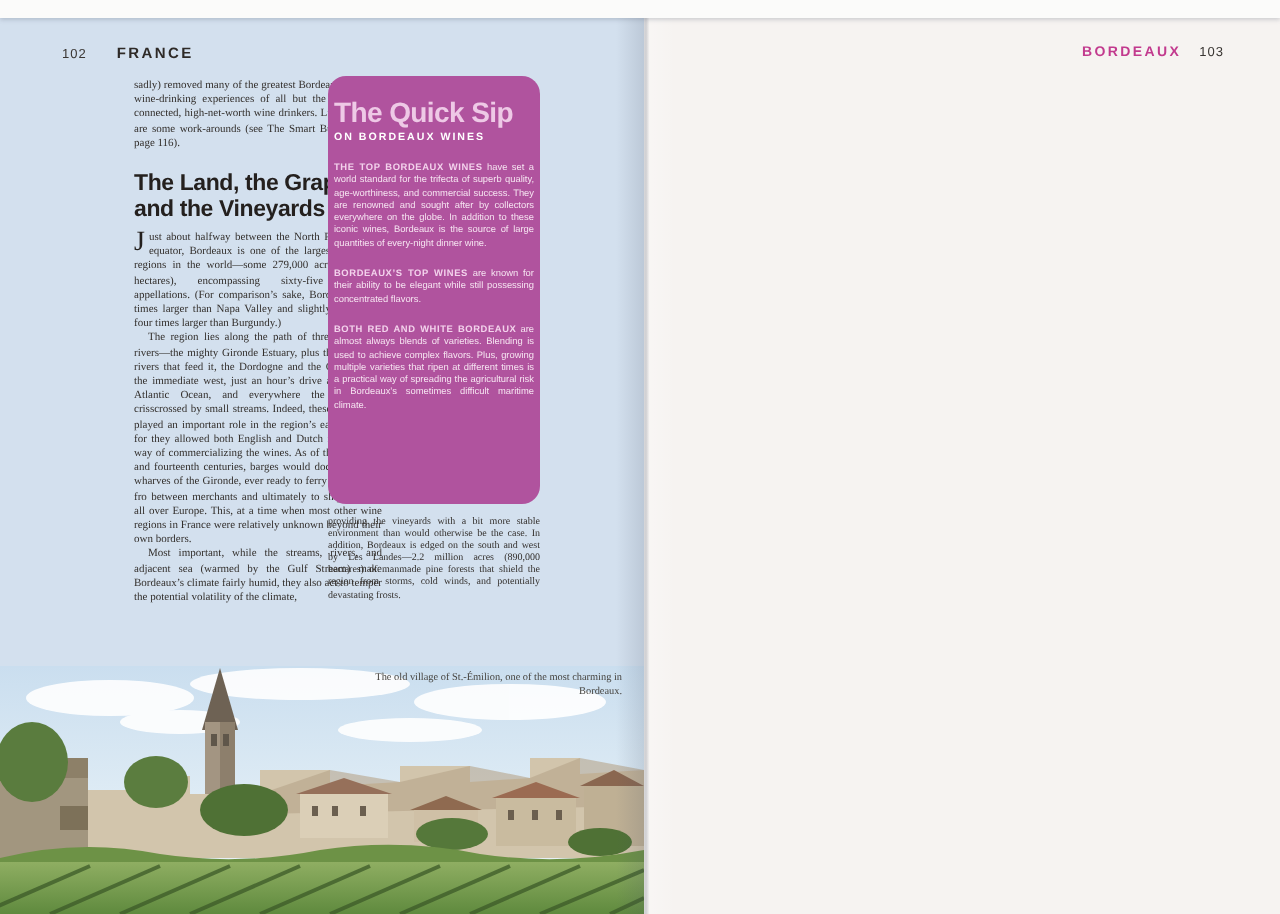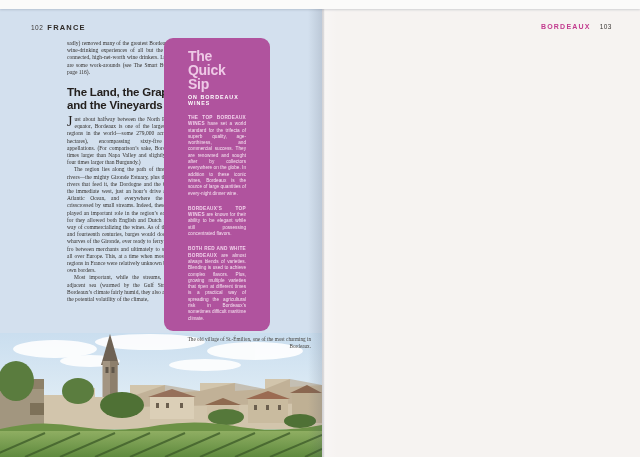--- a/index.html
+++ b/index.html
@@ -10,38 +10,38 @@
   .page-left{left:0;width:322px;background:#d3e0ee;}
   .page-right{left:322px;width:318px;background:#f6f3f1;}
   .top-edge{position:absolute;left:0;top:0;width:640px;height:9px;background:#fbfbfa;
             box-shadow:0 1px 2px rgba(90,100,120,.25);z-index:6;}
   .gutter{position:absolute;left:308px;top:0;width:30px;height:457px;z-index:5;pointer-events:none;
           background:linear-gradient(90deg,rgba(70,80,100,0) 0%,rgba(70,80,100,.16) 46%,rgba(70,80,100,.22) 50%,rgba(255,255,255,.25) 56%,rgba(70,80,100,0) 100%);}
 
   
   .pl-header{position:absolute;left:31px;top:16px;font-family:"Liberation Sans",sans-serif;z-index:2;}
   .pl-header .pagenum{font-size:6.5px;color:#3a3633;letter-spacing:.5px;}
-  .pl-header .section{font-size:7.5px;font-weight:bold;color:#2e2a27;letter-spacing:1.2px;margin-left:4px;}
+  .pl-header .section{font-size:7.5px;font-weight:bold;color:#2e2a27;letter-spacing:1.2px;margin-left:15px;}
   .pr-header{position:absolute;right:28px;top:15px;font-family:"Liberation Sans",sans-serif;text-align:right;z-index:2;}
   .pr-header .section{font-size:7px;font-weight:bold;color:#c23a8e;letter-spacing:1.2px;}
   .pr-header .pagenum{font-size:6.5px;color:#3a3633;letter-spacing:.5px;margin-left:9px;}
 
   
   .col{position:absolute;color:#332f2c;}
   .body{margin:0;text-align:justify;hyphens:auto;-webkit-hyphens:auto;}
   .indent{text-indent:7px;}
   .col-l1{left:31px;top:40px;width:124px;font-size:5.5px;line-height:7.2px;margin-left:36px;}
   .land-heading{margin:10px 0 5px;font-family:"Liberation Sans",sans-serif;font-weight:bold;
                 font-size:11.5px;line-height:12.5px;letter-spacing:-.2px;color:#24201e;}
   .dropcap{float:left;font-size:14px;line-height:12px;padding:0 2px 0 0;color:#24201e;}
   .col-l2{left:164px;top:259px;width:106px;font-size:5px;line-height:6.1px;}
 
   
   .quick-sip{position:absolute;left:164px;top:38px;width:106px;min-height:214px;box-sizing:border-box;
-             padding:11px 24px 9px;background:#b0539e;border-radius:9px;
+             padding:11px 3px 9px;background:#b0539e;border-radius:9px;
              font-family:"Liberation Sans",sans-serif;z-index:2;}
   .qs-title{font-size:14px;font-weight:bold;letter-spacing:-.3px;color:#eec9e6;line-height:14px;}
   .qs-subtitle{font-size:5.3px;font-weight:bold;color:#ffffff;letter-spacing:1px;margin-top:3px;}
   .qs-item{margin:9px 0 0;font-size:4.7px;line-height:6.3px;color:#f6e4f1;text-align:justify;}
   .qs-lead{font-weight:bold;color:#f3d2ec;letter-spacing:.3px;}
 
   
   .photo{position:absolute;left:0;top:333px;width:322px;height:124px;overflow:hidden;}
   .photo svg{display:block;width:322px;height:124px;}
   .caption{position:absolute;top:3px;right:11px;width:138px;text-align:right;

